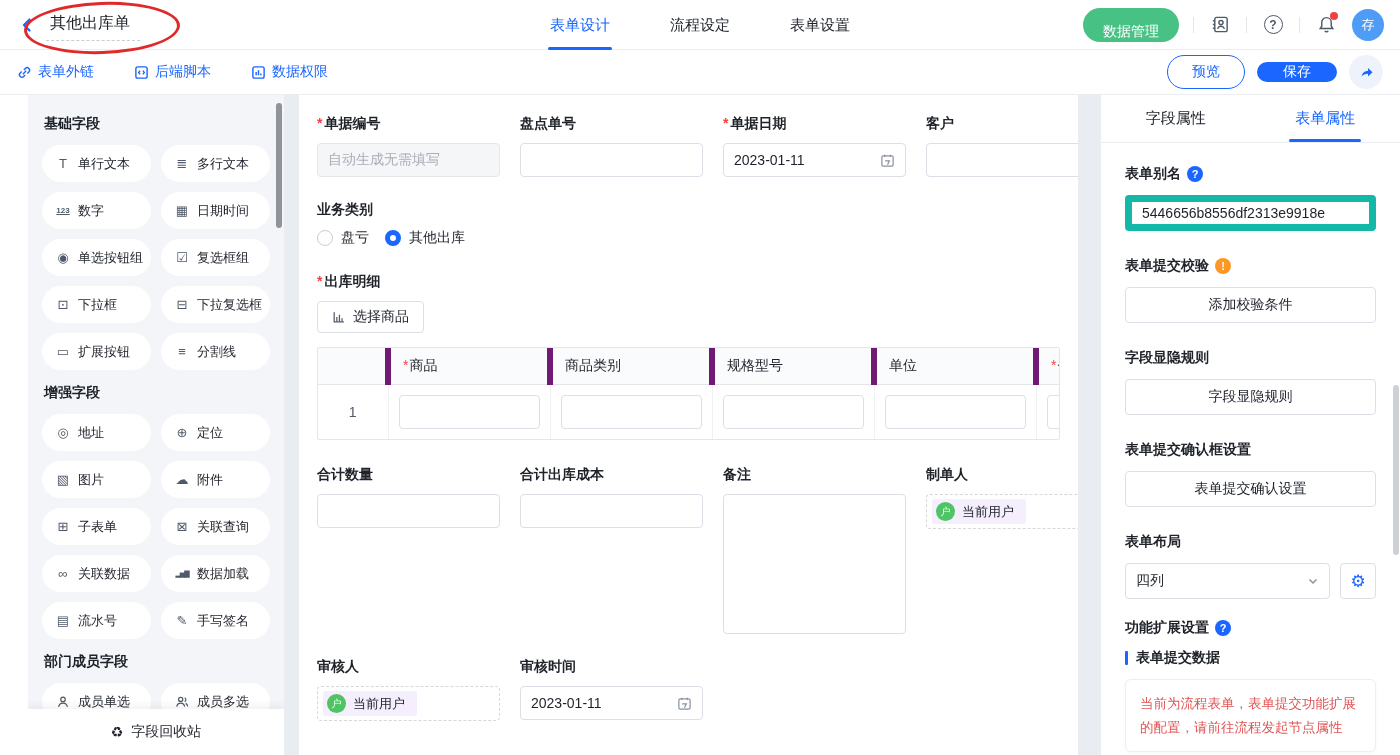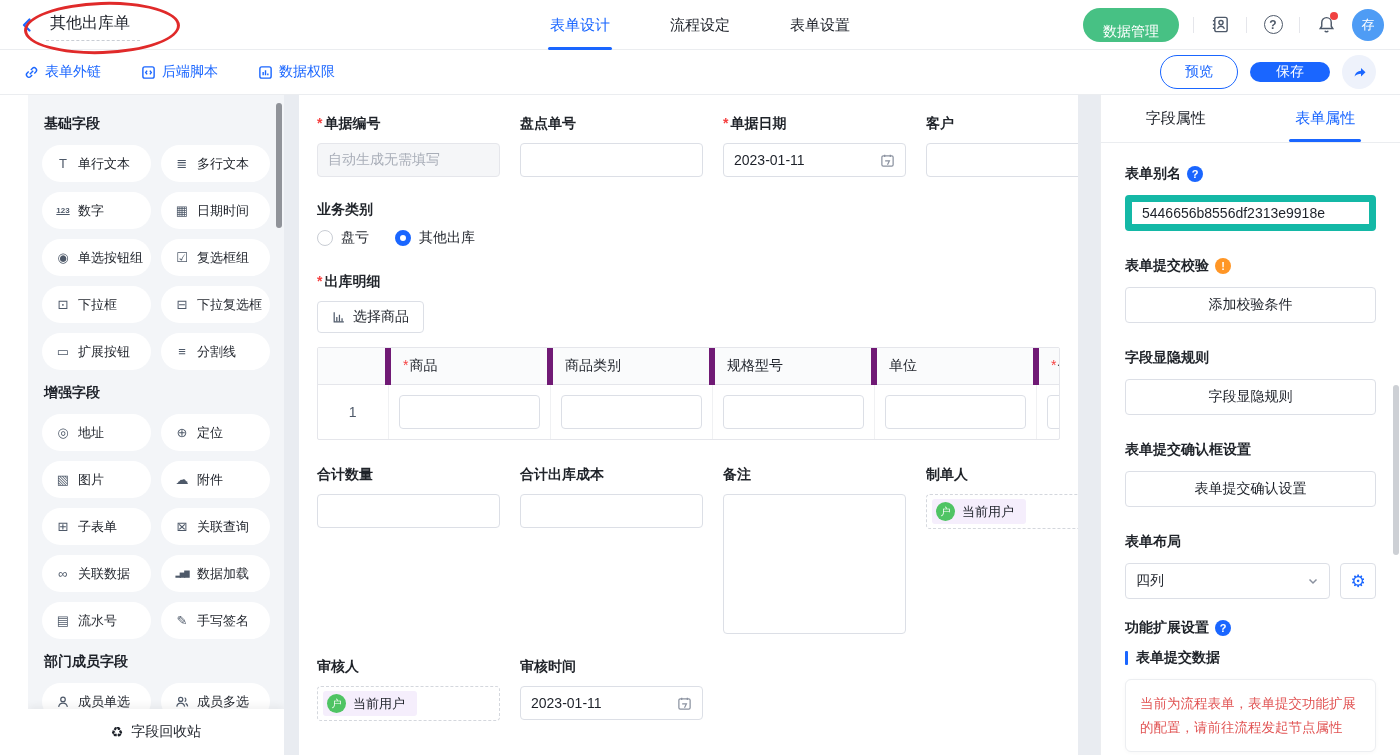--- a/index.html
+++ b/index.html
@@ -17,21 +17,21 @@
   .h-tab.active::after { content:""; position:absolute; left:50%; transform:translateX(-50%); bottom:0; width:64px; height:3px; background:#1a66ff; border-radius:2px; }
   .header-right { margin-left:auto; display:flex; align-items:center; gap:14px; }
   .btn-green { background:#47c184; color:#fff; border:none; border-radius:17px; height:34px; padding:15px 20px; font-size:14px; cursor:pointer; }
   .v-divider { width:1px; height:16px; background:#e5e6eb; }
   .icon-btn { width:24px; height:24px; display:flex; align-items:center; justify-content:center; color:#4e5969; cursor:pointer; position:relative; }
   .help-circle { width:19px; height:19px; border:1.6px solid #4e5969; border-radius:50%; display:flex; align-items:center; justify-content:center; font-size:12px; font-weight:bold; color:#4e5969; }
   .bell-dot { position:absolute; top:-1px; right:0; width:8px; height:8px; background:#f04141; border-radius:50%; }
   .avatar { width:32px; height:32px; border-radius:50%; background:#4e9cf5; color:#fff; display:flex; align-items:center; justify-content:center; font-size:13px; cursor:pointer; }
 
   
-  .toolbar { height:45px; display:flex; align-items:center; padding:0 24px; border-bottom:1px solid #ebedf0; background:#fff;justify-content:center; }
+  .toolbar { height:45px; display:flex; align-items:center; padding:0 17px; border-bottom:1px solid #ebedf0; background:#fff;justify-content:center; }
   .tool-link { display:flex; align-items:center; gap:6px; color:#1a66ff; font-size:14px; margin-right:40px; cursor:pointer; }
   .toolbar-right { margin-left:auto; display:flex; align-items:center; gap:12px; }
   .btn-outline { height:34px; padding:0 24px; border:1px solid #1a66ff; color:#1a66ff; background:#fff; border-radius:17px; font-size:14px; cursor:pointer; }
   .btn-primary { height:20px; padding:0 26px; border:none; color:#fff; background:#1a66ff; border-radius:17px; font-size:14px; cursor:pointer; }
   .share-btn { width:34px; height:34px; border-radius:50%; background:#eef2fb; display:flex; align-items:center; justify-content:center; cursor:pointer; color:#1a66ff; }
 
   
   .app-body { display:flex; height:660px; }
 
   
@@ -48,21 +48,21 @@
   
   .canvas-wrap { flex:1; background:#e9ecf1; padding:0 22px 0 15px; min-width:0; }
   .canvas { background:#fff; height:100%; padding:20px 18px; overflow:hidden; }
   .f-row { display:flex; gap:20px; margin-bottom:24px; }
   .f-field { width:183px; flex:none; }
   .f-label { font-size:14px; font-weight:bold; color:#1f2329; margin-bottom:10px; display:flex; align-items:flex-start; gap:1px; }
   .req { color:#f53f3f; margin-right:1px; }
   .input-box { height:34px; border:1px solid #dcdfe6; border-radius:4px; background:#fff; display:flex; align-items:center; padding:0 10px; font-size:14px; color:#1d2129; justify-content:space-between; }
   .input-box.disabled { background:#f5f6f8; border-color:#e5e6eb; color:#a9aeb8; }
   .icon-cal, .chev { color:#8a919f; flex:none; }
-  .radio-row { display:flex; align-items:flex-end; gap:26px; margin-top:2px; }
+  .radio-row { display:flex; align-items:flex-end; gap:16px; margin-top:2px; }
   .radio-item { display:flex; align-items:center; gap:8px; font-size:14px; color:#1d2129; cursor:pointer; }
   .radio-circle { width:16px; height:16px; border:1px solid #c9cdd4; border-radius:50%; background:#fff; flex:none; }
   .radio-circle.checked { border:5px solid #1a66ff; }
   .btn-select-product { height:32px; border:1px solid #dcdfe6; background:#fff; border-radius:4px; padding:0 14px; font-size:14px; color:#1d2129; display:flex; align-items:center; gap:7px; cursor:pointer; margin-bottom:14px; }
   .subtable-clip { width:100%; overflow:hidden; border:1px solid #e5e6eb; border-radius:2px; }
   .subtable { width:880px; border-collapse:collapse; table-layout:fixed; }
   .subtable th { background:#fafbfc; font-weight:normal; font-size:14px; color:#1d2129; text-align:left; padding:9px 12px; border-bottom:1px solid #e5e6eb; border-right:6px solid #701a75; }
   .subtable td { padding:10px; border-right:1px solid #f0f1f3; }
   .subtable .idx { text-align:center; color:#4e5969; }
   .cell-input { height:34px; border:1px solid #dcdfe6; border-radius:4px; width:100%; background:#fff; }

